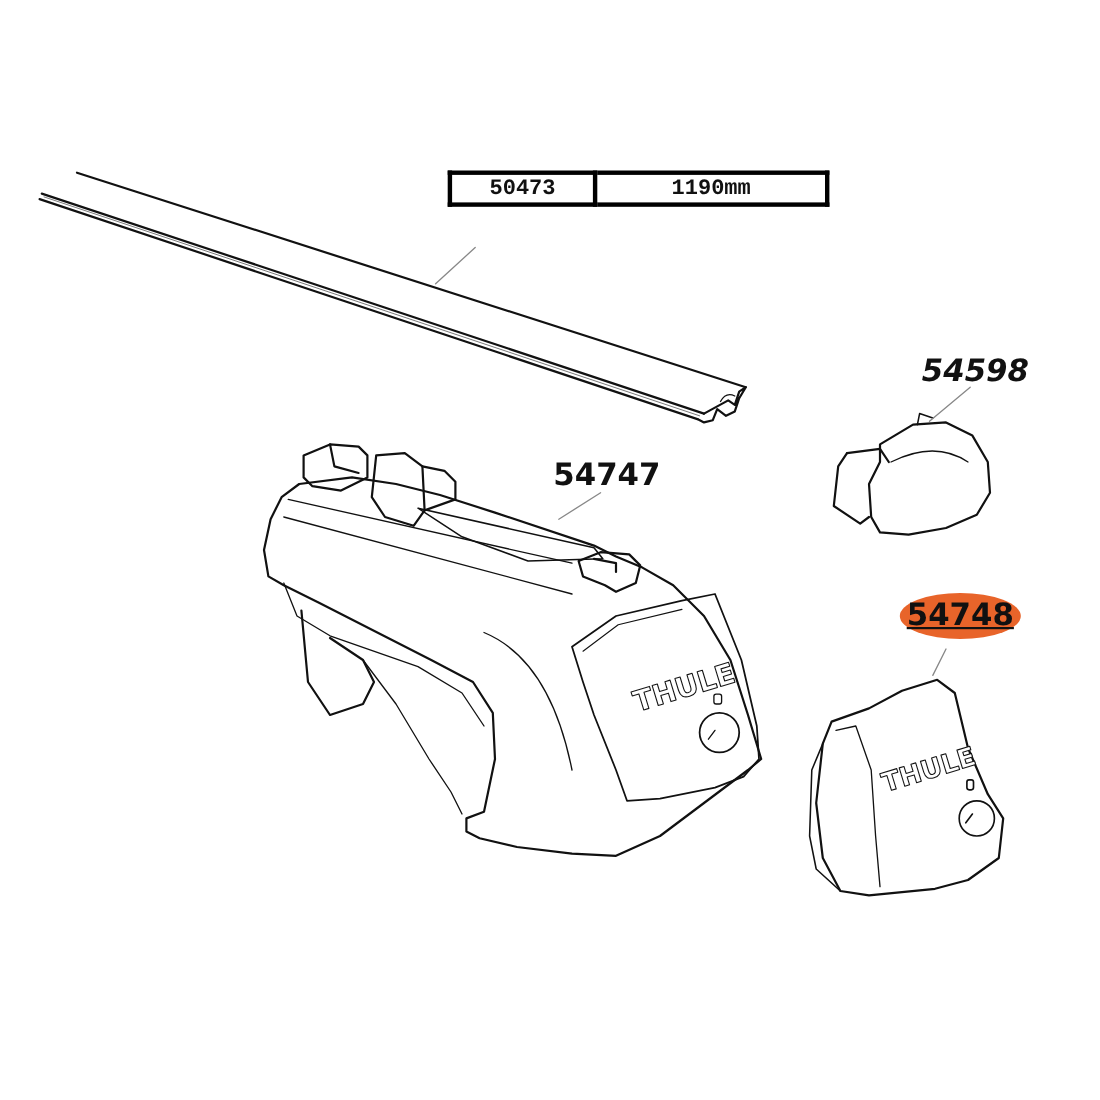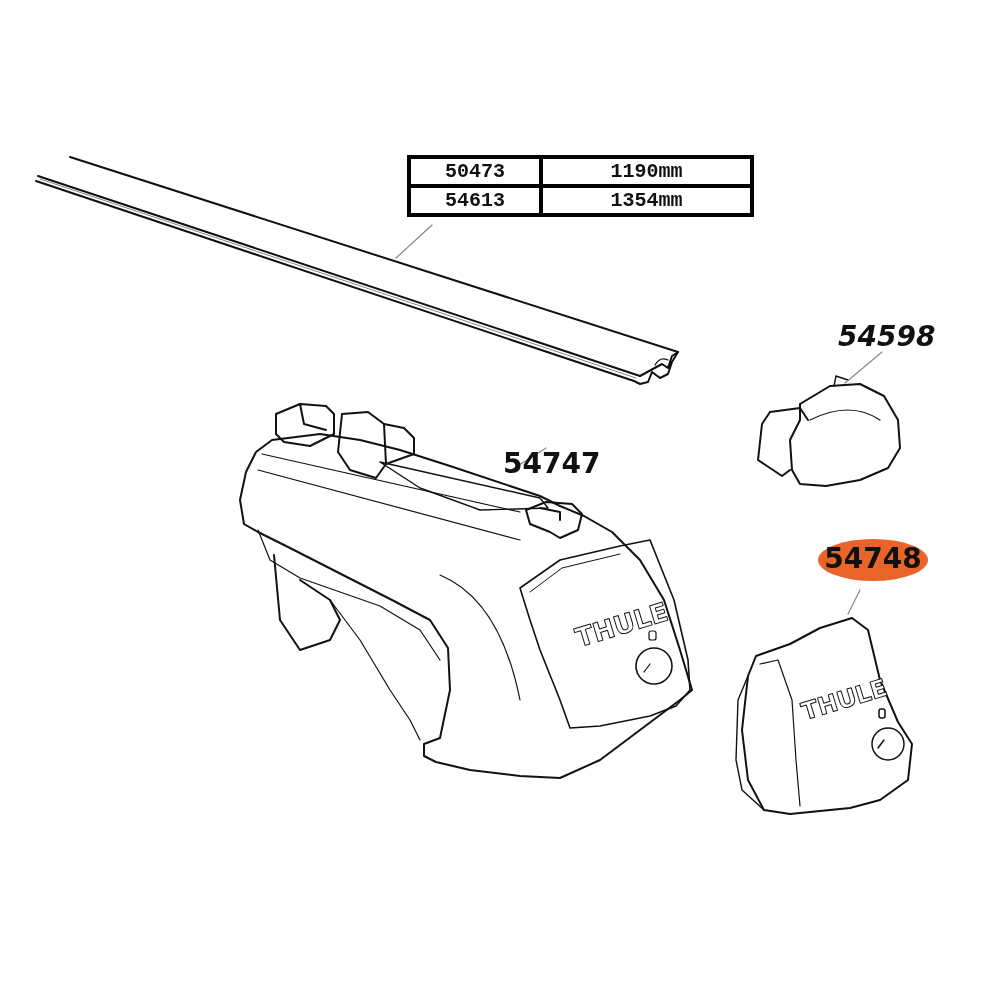--- a/index.html
+++ b/index.html
@@ -3,21 +3,21 @@
 <meta charset="utf-8">
 <style>
   html, body { margin:0; padding:0; background:#ffffff; }
   body { width:1000px; height:1000px; position:relative; overflow:hidden; font-family:"DejaVu Sans", sans-serif; }
   svg.art { position:absolute; left:0; top:0; width:1000px; height:1000px; }
   .lbl { position:absolute; font-family:"DejaVu Sans", sans-serif; font-weight:bold; font-size:28px; color:#111; letter-spacing:0px; line-height:1; }
   table.len { position:absolute; left:407px; top:155px; width:347px; border-collapse:collapse; border:4px solid #000; background:#fff; }
   table.len td { border:4px solid #000; font-family:Liberation Mono, monospace; font-weight:bold; font-size:20px; text-align:center; padding:0; height:25px; line-height:25px; color:#111; }
   table.len td.c0 { width:128px; }
   .oval { position:absolute; left:818px; top:539px; width:110px; height:42px; border-radius:50%; background:#e8642a; }
-  .oval-text { position:absolute; left:818px; top:545px; width:110px; text-align:center; }
+  .oval-text { position:absolute; left:818px; top:545px; width:110px; text-align:center;text-decoration:underline; }
 </style>
 </head>
 <body>
 
 <svg class="art" viewBox="0 0 1000 1000" xmlns="http://www.w3.org/2000/svg" fill="none" stroke="#111" stroke-linejoin="round" stroke-linecap="round">
 
   <g stroke-width="2">
     <line x1="70" y1="157" x2="678" y2="352"></line>
     <line x1="38" y1="176" x2="640" y2="376"></line>
     <line x1="36" y1="181" x2="634" y2="381"></line>
@@ -82,23 +82,19 @@
   </g>
   <line x1="848" y1="614" x2="860" y2="590" stroke="#888" stroke-width="1.2"></line>
 </svg>
 
 <table class="len">
   <tbody>
       <tr>
     <td class="c0">50473</td>
     <td>1190mm</td>
   </tr>
-  <tr>
-    <td class="c0">54613</td>
-    <td>1354mm</td>
-  </tr>
 </tbody>
   </table>
 
-<div class="lbl" style="left:503px; top:418px;margin-top:32px;">54747</div>
+<div class="lbl" style="left:503px; top:418px;">54747</div>
 <div class="lbl" style="left:838px; top:323px;font-style:italic;">54598</div>
 <div class="oval"></div>
 <div class="lbl oval-text">54748</div>
 
 </body></html>

